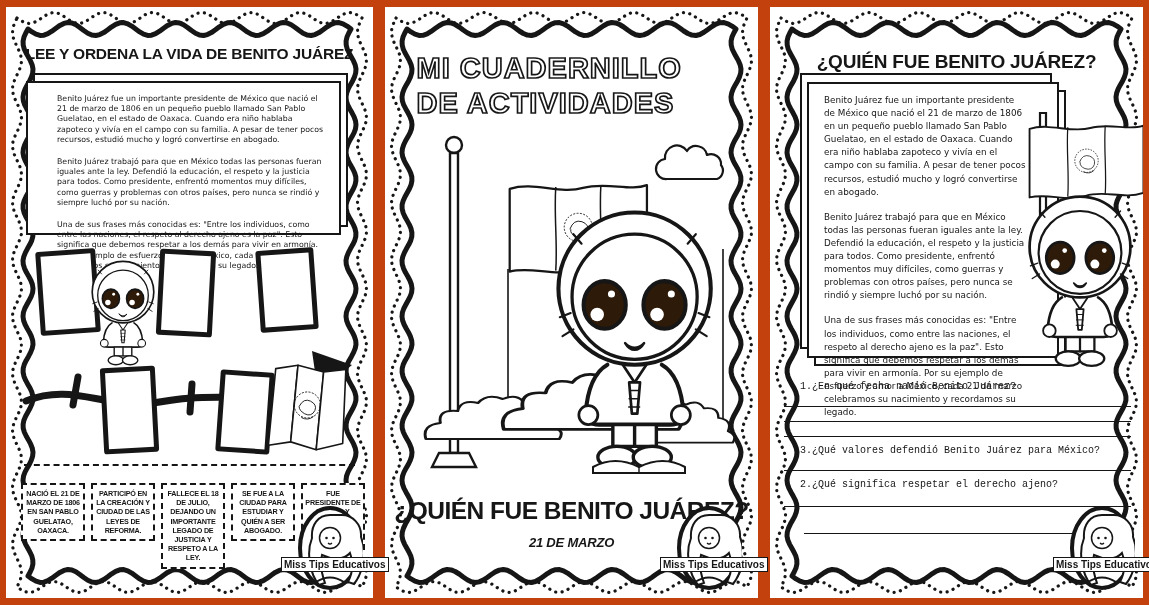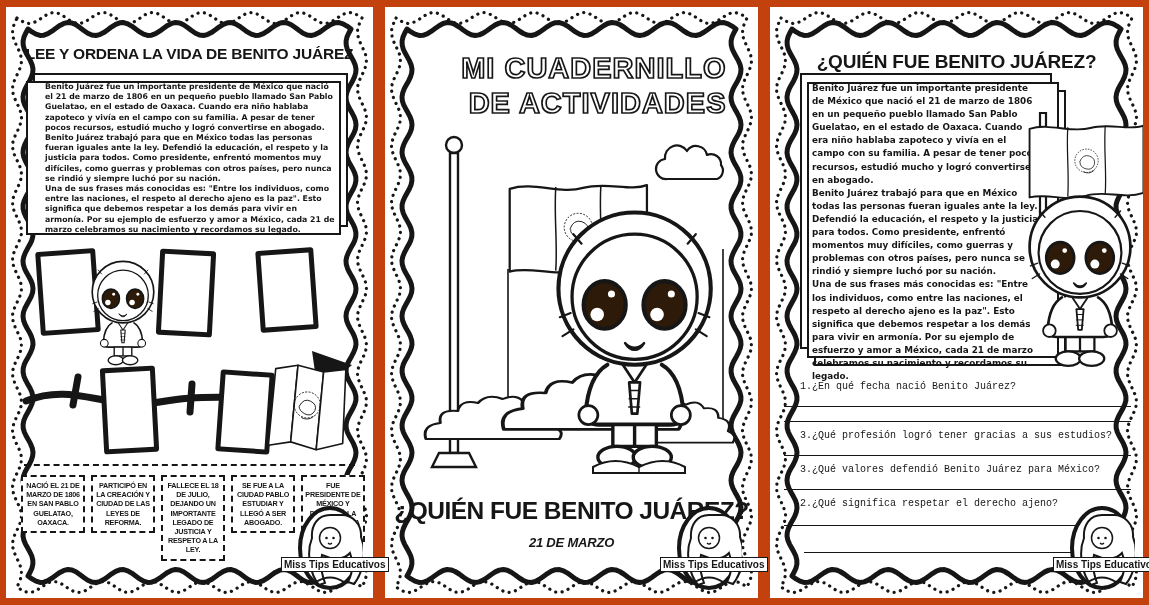--- a/index.html
+++ b/index.html
@@ -20,32 +20,32 @@
                     width:100%;height:100%;}
   #p1-biobox{left:27px;top:66px;width:311px;height:150px;}
   #p1-biobox::before{left:-9px;top:6px;}
   #p3-biobox{left:30px;top:66px;width:248px;height:272px;}
   #p3-biobox::before{left:5px;top:7px;}
   #p3-biobox::after{content:"";position:absolute;z-index:-2;background:#fff;border:2.5px solid #161616;
                     width:100%;height:100%;left:12px;top:15px;}
   .bio{padding:7px 10px;}
   #p1-biobox .bio{font-family:"DejaVu Sans",sans-serif;font-size:7.8px;line-height:10.2px;}
   #p3-biobox .bio{font-family:"DejaVu Sans",sans-serif;font-size:8.8px;line-height:13.1px;}
-  .bio p{margin:0;font-weight:bold;}
+  .bio p{margin:12px;}
 
   .frame{position:absolute;border:5px solid #161616;border-radius:3px;background:#fff;}
 
   .sep-dashed{position:absolute;left:18px;right:18px;top:457px;border-top:2px dashed #161616;}
 
   .cards{position:absolute;left:15px;top:468px;display:flex;gap:6px;align-items:flex-start;}
   .card{width:56px;border:2.5px dashed #161616;padding:4px 2px;text-align:center;
-        font-size:7.2px;font-weight:800;line-height:9.2px;letter-spacing:-0.2px;background:#fff;}
+        font-size:7.2px;font-weight:800;line-height:9.2px;letter-spacing:-0.2px;background:#fff;margin-top:8px;}
 
   
-  #p2-title{position:absolute;top:44px;left:0;right:0;text-align:right;font-weight:800;
+  #p2-title{position:absolute;top:44px;left:0;right:0;text-align:left;font-weight:800;
             font-size:29px;line-height:35px;color:#fff;-webkit-text-stroke:1.7px #161616;
             letter-spacing:1px;}
   #p2-title .wrap{display:block;width:310px;margin:0 auto;}
   #p2-subtitle{top:490px;font-size:24.5px;letter-spacing:-0.5px;}
   #p2-date{top:528px;font-size:13px;font-style:italic;}
 
   
   .questions{position:absolute;left:12px;right:10px;top:366px;z-index:3;}
   .q-label{font-family:Liberation Mono, monospace;font-size:10px;margin:8px 0 0 18px;}
   .q-line{border-bottom:1.8px solid #161616;height:14px;margin:0 2px;}
@@ -168,21 +168,21 @@
         <path fill="none" stroke-width="0.9" d="M31,44 q4,-9 11,-6 q7,3 5,9 q-3,7 -10,4 q-6,-3 -6,-7 m3,11 q7,3 12,-2"></path>
       </g>
     </svg>
 
     <div class="sep-dashed"></div>
 
     <div class="cards">
       <div class="card">NACIÓ EL 21 DE MARZO DE 1806 EN SAN PABLO GUELATAO, OAXACA.</div>
       <div class="card">PARTICIPÓ EN LA CREACIÓN Y CIUDAD DE LAS LEYES DE REFORMA.</div>
       <div class="card">FALLECE EL 18 DE JULIO, DEJANDO UN IMPORTANTE LEGADO DE JUSTICIA Y RESPETO A LA LEY.</div>
-      <div class="card">SE FUE A LA CIUDAD PABLO ESTUDIAR Y LLEGÓ A SER ABOGADO.</div>
+      <div class="card">SE FUE A LA CIUDAD PARA ESTUDIAR Y QUIÉN A SER ABOGADO.</div>
       <div class="card">FUE PRESIDENTE DE MÉXICO Y DEFENDIÓ LA IGUALDAD Y LA JUSTICIA.</div>
     </div>
 
     <div class="badge" style="right:6px;bottom:6px;">
       <svg width="66" height="86" viewBox="0 0 66 86">
           <use href="#badge-art"></use>
         </svg>
       <div class="badge-label">Miss Tips Educativos</div>
     </div>
   </div>
@@ -251,21 +251,20 @@
     <svg class="ill" style="left:248px;top:96px;z-index:2;" width="125" height="280" viewBox="0 0 125 280">
       <path class="ln" stroke-width="2.2" d="M22,10 h6 v160 h-6 Z"></path>
       <use href="#mexflag" transform="translate(10,18) scale(0.78)"></use>
       <use href="#chibi" transform="translate(8,90) scale(0.9)"></use>
     </svg>
 
     <div class="questions">
       <div class="q-label">1.¿En qué fecha nació Benito Juárez?</div>
       <div class="q-line"></div>
       <div class="q-line"></div>
-      <div class="q-label">3.¿Qué profesión logró tener gracias a sus estudios?</div>
       <div class="q-line"></div>
       <div class="q-label">3.¿Qué valores defendió Benito Juárez para México?</div>
       <div class="q-line"></div>
       <div class="q-label">2.¿Qué significa respetar el derecho ajeno?</div>
       <div class="q-line short"></div>
       <div class="q-line last"></div>
     </div>
 
     <div class="badge" style="right:4px;bottom:6px;">
       <svg width="66" height="86" viewBox="0 0 66 86">

